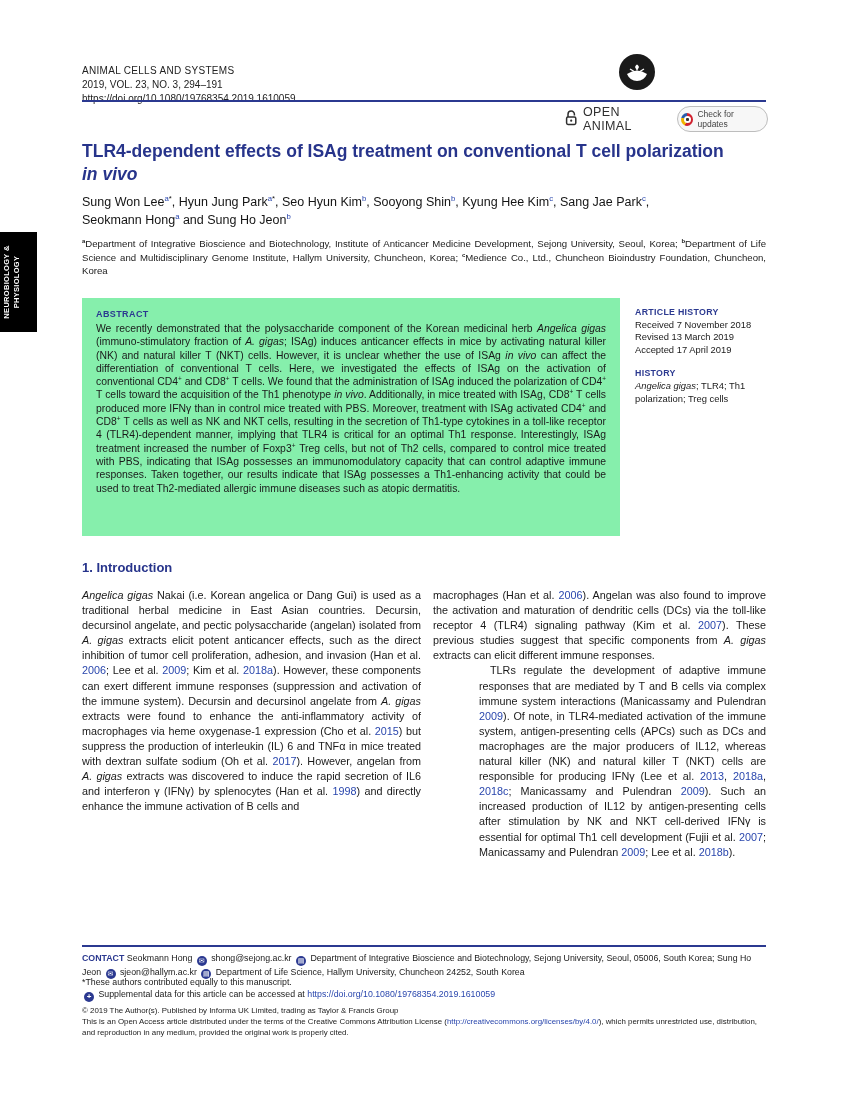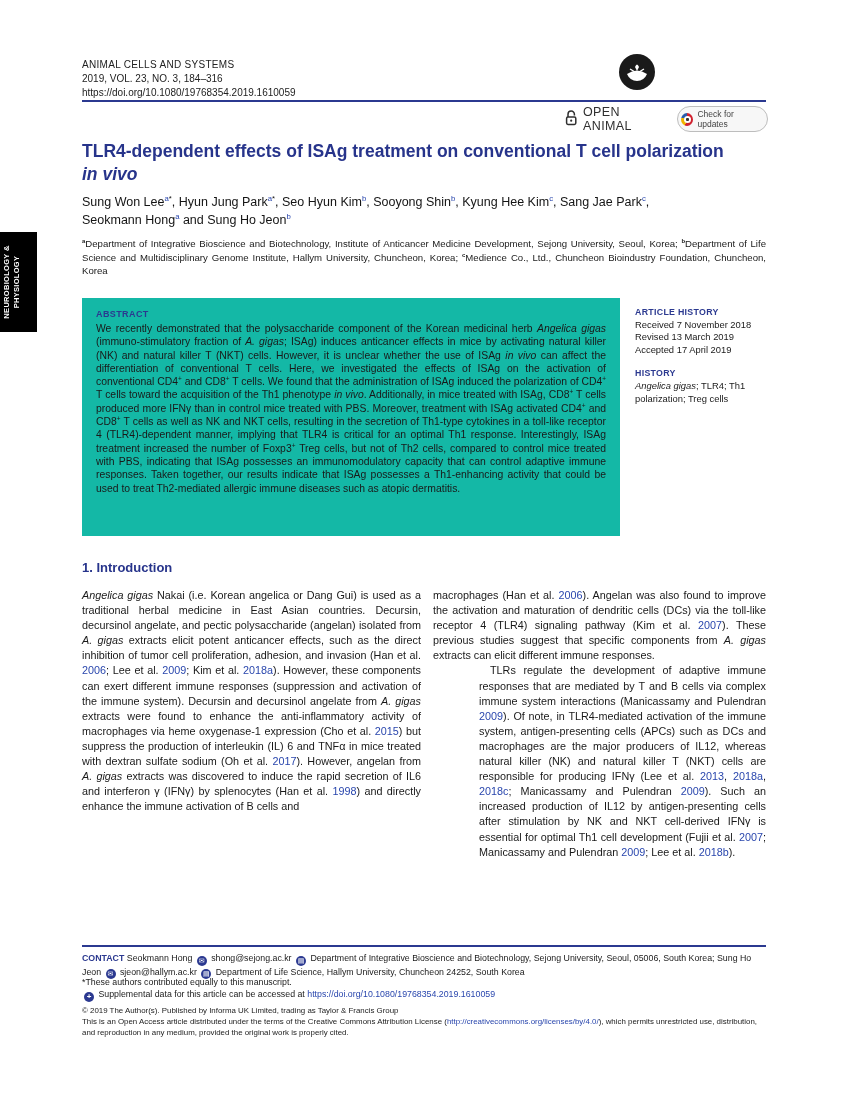--- a/index.html
+++ b/index.html
@@ -1,20 +1,20 @@
 <!DOCTYPE html>
 <html><head>
 <meta charset="utf-8">
 <style>
   html,body{margin:0;padding:0;background:#ffffff;}
   body{width:846px;height:1102px;position:relative;font-family:"Liberation Sans",sans-serif;color:#1a1a1a;overflow:hidden;}
   .abs{position:absolute;}
 
   
-  .journal-meta{left:82px;top:58px;width:420px;font-size:10px;line-height:14px;color:#222;}
+  .journal-meta{left:82px;top:64px;width:420px;font-size:10px;line-height:14px;color:#222;}
   .journal-meta .jname{letter-spacing:.3px;}
   .tf-logo{left:618px;top:50px;width:150px;height:44px;display:flex;align-items:center;gap:8px;}
   .tf-circle{width:38px;height:38px;flex:0 0 38px;}
   .tf-text .big{font-size:16.5px;color:#3c3c3c;font-weight:500;letter-spacing:.2px;}
   .tf-text .small{font-size:8px;color:#555;margin-top:1px;}
   .header-rule{left:82px;top:100px;width:684px;height:2px;background:#2b3990;}
   .oa-row{left:564px;top:108px;width:204px;height:22px;display:flex;align-items:center;}
   .oa-label{font-size:12.5px;color:#2f2f2f;letter-spacing:.4px;margin-left:5px;}
   .cfu-badge{margin-left:12px;display:inline-flex;align-items:center;gap:4px;border:1px solid #bdbdbd;border-radius:13px;background:#f7f7f7;padding:2px 6px 2px 3px;}
   .cfu-icon{width:13px;height:13px;border-radius:50%;background:conic-gradient(#d0202e 0 55%, #f0b400 55% 80%, #2a5caa 80% 100%);position:relative;}
@@ -27,21 +27,21 @@
   .paper-title .it{font-style:italic;}
   .authors{left:82px;top:194px;width:684px;font-size:12.5px;line-height:17.5px;color:#141414;}
   .affiliations{left:82px;top:237px;width:684px;font-size:9.6px;line-height:13.6px;color:#1a1a1a;text-align:justify;}
   .affiliations .rt-sup{font-weight:bold;}
 
   
   .section-tab{left:0;top:232px;width:37px;height:100px;background:#000;}
   .section-tab-inner{position:absolute;left:18.5px;top:50px;width:100px;height:34px;transform:translate(-50%,-50%) rotate(-90deg);color:#fff;font-size:7.5px;line-height:9.5px;text-align:center;font-weight:bold;letter-spacing:.3px;}
 
   
-  .abstract-box{left:82px;top:298px;width:510px;height:214px;background:#14b8a6;padding:11px 14px 13px 14px;}
+  .abstract-box{left:82px;top:298px;width:510px;height:214px;background:#86efac;padding:11px 14px 13px 14px;}
   .abstract-label{font-size:9px;font-weight:bold;color:#2b3990;letter-spacing:.4px;}
   .abstract-body{margin-top:3px;font-size:10.4px;line-height:13.3px;text-align:justify;color:#191919;}
   .history-col{left:635px;top:306px;width:132px;font-size:9.4px;line-height:12.6px;color:#1a1a1a;}
   .side-label{font-size:8.8px;font-weight:bold;color:#2b3990;letter-spacing:.3px;}
   .keywords-block{margin-top:11px;}
 
   
   .intro-heading{left:82px;top:560px;width:400px;font-size:13px;font-weight:bold;color:#27348b;}
   .col{width:339px;font-size:10.8px;line-height:15.1px;text-align:justify;color:#191919;}
   .col-left{left:82px;top:588px;}
@@ -66,21 +66,21 @@
   .seg-icon{display:inline-block;width:10px;height:10px;border-radius:50%;background:#2b3990;color:#fff;font-size:7px;line-height:10px;text-align:center;vertical-align:-1.5px;margin:0 2px;}
   .icon-mail::before{content:"✉";}
   .icon-building::before{content:"▤";}
   .icon-supplemental::before{content:"+";font-weight:bold;font-size:8px;}
 </style>
 </head>
 <body>
 
 <div class="abs journal-meta">
   <div class="jname">ANIMAL CELLS AND SYSTEMS</div>
-  <div>2019, VOL. 23, NO. 3, 184–316</div>
+  <div>2019, VOL. 23, NO. 3, 294–191</div>
   <div>https://doi.org/10.1080/19768354.2019.1610059</div>
 </div>
 
 <div class="abs tf-logo">
   <div class="tf-circle">
     <svg width="38" height="38" viewBox="0 0 38 38">
       <circle cx="19" cy="19" r="18" fill="#1a1a1a"></circle>
       <path d="M9 21 q10 -7 20 0 q-3 7 -10 7 q-7 0 -10 -7 z" fill="#ffffff"></path>
       <path d="M17 14 q2 -5 4 0 l-2 4 z" fill="#ffffff"></path>
       <path d="M12 16 l5 3 M26 16 l-5 3" stroke="#ffffff" stroke-width="1.4" fill="none"></path>

